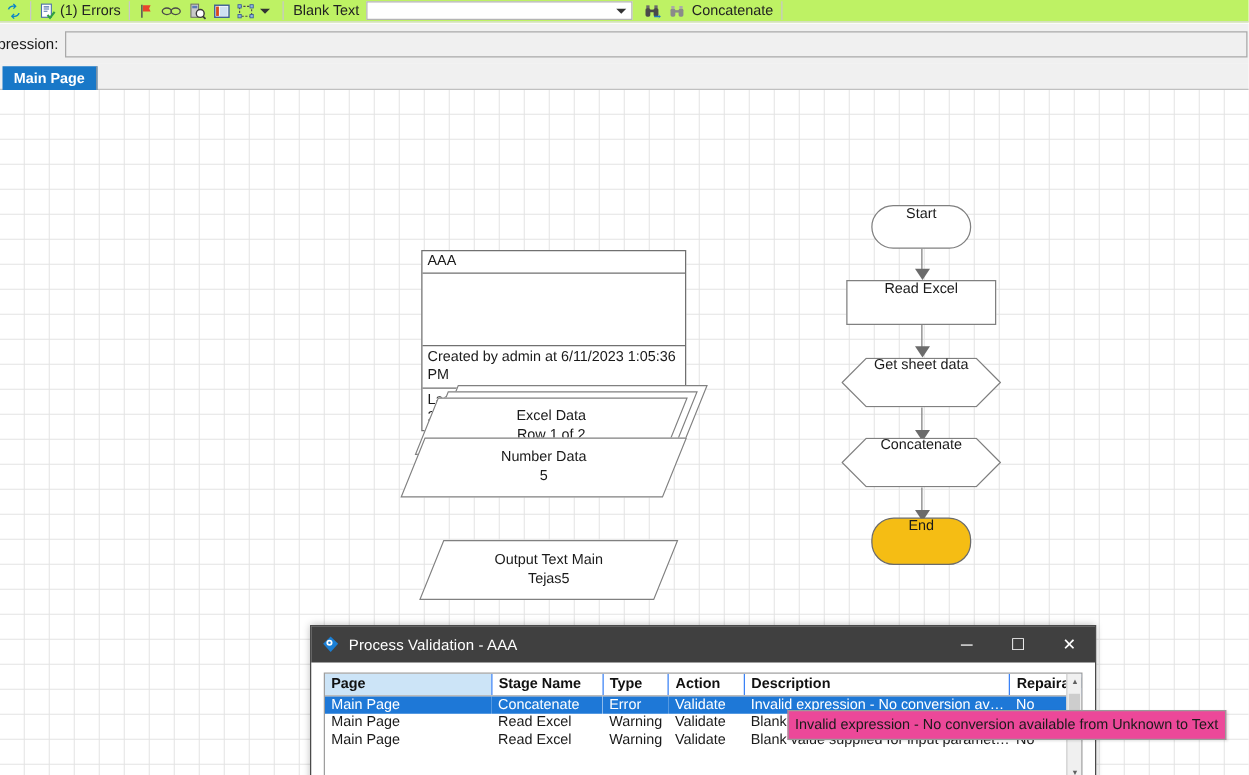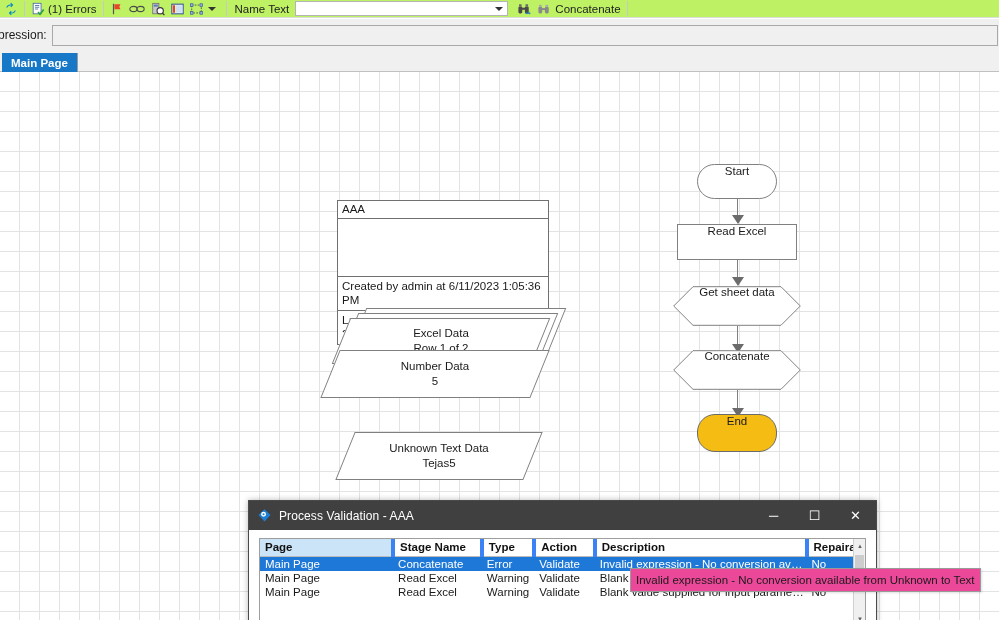--- a/index.html
+++ b/index.html
@@ -159,21 +159,21 @@
   .dlg-body { position: relative; padding: 8px 10px 0 10px; height: 99px; }
 
   .grid-wrap {
     position: relative; border: 1px solid #9e9e9e; height: 89px;
     background: #ffffff; overflow: hidden;
   }
   table.vgrid { border-collapse: collapse; width: 100%; font-size: 11.5px; table-layout: fixed; }
   table.vgrid th {
     text-align: left; font-weight: bold; background: #ffffff;
     padding: 2px 0 3px 5px; border-bottom: 1px solid #bbbbbb;
-    border-right: 4px solid #3b82f6; color: #111; font-size: 11.5px;
+    border-right: 1px solid #3b82f6; color: #111; font-size: 11.5px;
   }
   table.vgrid th.sorted { background: #cce4f7; }
   table.vgrid td {
     padding: 1px 0 1px 5px; color: #1a1a1a; white-space: nowrap;
     overflow: hidden; text-overflow: ellipsis;
   }
   tr.selected td { background: #1e78d7; color: #ffffff; }
 
   .vscroll {
     position: absolute; right: 0; top: 0; width: 12px; bottom: 0;
@@ -284,21 +284,21 @@
         </svg>
       </span>
     </div>
 
     <div class="tb-btn" style="padding-right:4px;">
       <span class="caret-dn"></span>
     </div>
 
     <div class="tb-sep"></div>
 
-    <span class="find-label">Name Text</span>
+    <span class="find-label">Blank Text</span>
 
     <div class="find-box">
       <input class="find-input" type="text" value="" style="">
       <span class="caret-dn"></span>
     </div>
 
     <div class="tb-btn" style="margin-left:6px;">
       <span class="ico">
         <svg width="16" height="14" viewBox="0 0 16 16">
           <rect x="1.6" y="5" width="4.4" height="8" rx="1.6" fill="#4a4a4a"></rect>
@@ -361,21 +361,21 @@
       <div class="para"></div>
       <div class="para-label">
         <span>Number Data</span>
         <span>5</span>
       </div>
     </div>
 
     <div class="data-item" style="left:345px; top:360px; width:188px; height:48px;">
       <div class="para"></div>
       <div class="para-label">
-        <span>Unknown Text Data</span>
+        <span>Output Text Main</span>
         <span>Tejas5</span>
       </div>
     </div>
 
     <div class="shape shape-start" style="left:697px; top:92px; width:80px; height:35px;">
       <span>Start</span>
     </div>
 
     <div class="arrow" style="left:737px; top:127px; height:25px;">
       <div class="arrow-line" style="height:17px;"></div>

